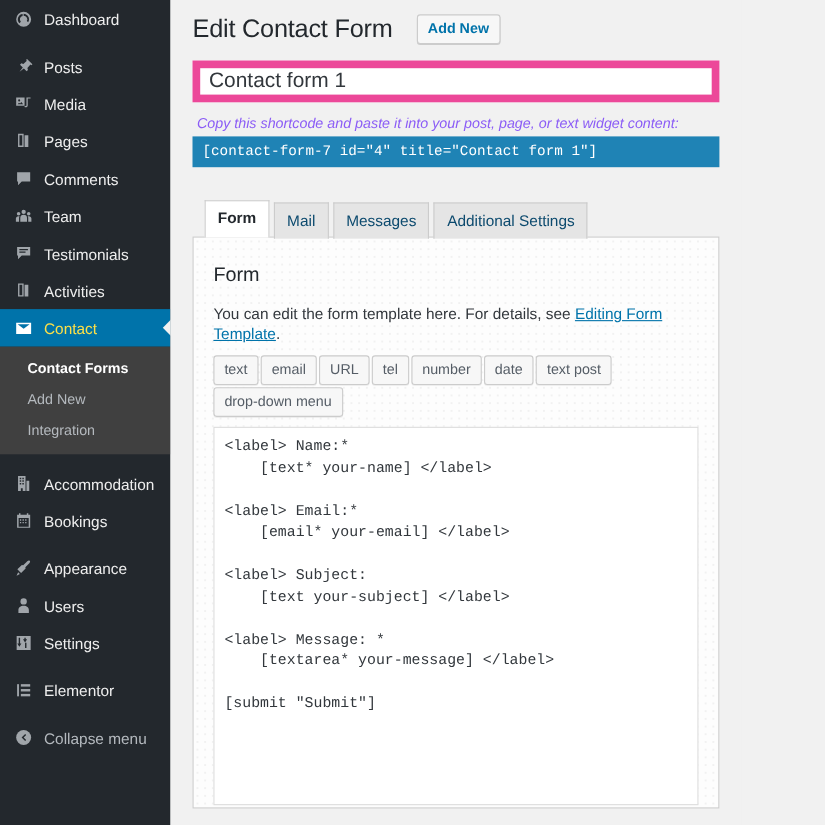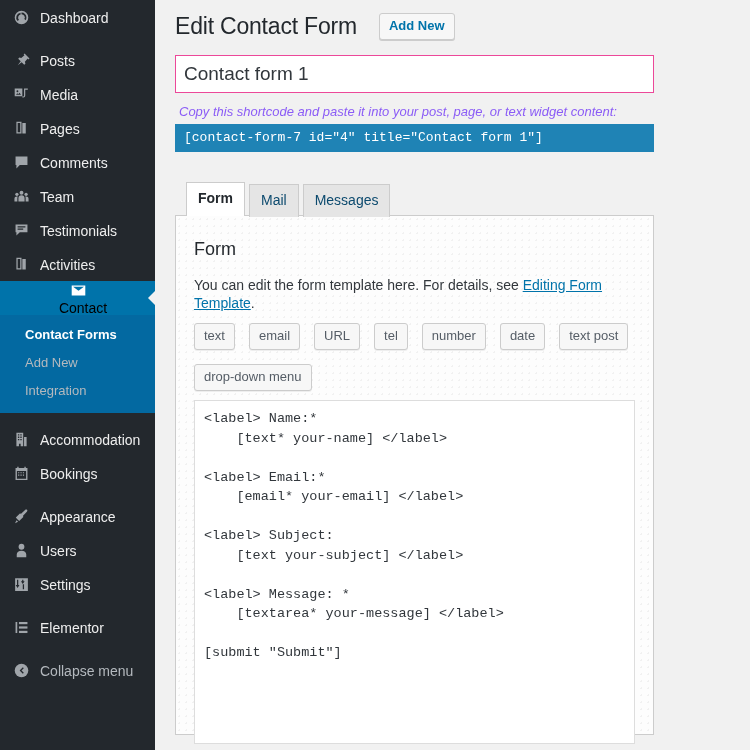--- a/index.html
+++ b/index.html
@@ -25,31 +25,31 @@
     position: relative;
   }
   .menu-item .ico {
     width: 20px; min-width: 20px; height: 20px;
     display: flex; align-items: center; justify-content: center;
     margin-right: 9px; color: #a0a5aa;
   }
   .menu-item .ico svg { display: block; }
   .menu-item .lbl { line-height: 1; padding-top:1px; }
   .menu-item.active {
-    background: #0073aa; color: #000000; font-weight: 400; flex-direction: column;
+    background: #0073aa; color: #fde047; font-weight: 400;
   }
   .menu-item.active .ico { color: #fff; }
   .menu-item.active::after {
     content: ""; position: absolute; right: -1px; top: 50%;
     margin-top: -8px;
     border-style: solid; border-width: 8px;
     border-color: transparent #f1f1f1 transparent transparent;
   }
   .menu-sep { height: 9px; }
-  .submenu { background: #0369a1; padding: 6px 0 8px 0; }
+  .submenu { background: #404040; padding: 6px 0 8px 0; }
   .submenu-item {
     padding: 5px 0 5px 25px;
     font-size: 13px; color: #b4b9be; cursor: pointer; line-height: 18px;
   }
   .submenu-item.current { color: #fff; font-weight: bold; }
   .collapse-item .ico { color: #a0a5aa; }
   .collapse-item .lbl { color: #b4b9be; }
 
   
   .main {
@@ -67,21 +67,21 @@
   .add-new-btn {
     background: #f7f7f7; border: 1px solid #ccc;
     color: #0073aa; font-size: 13px; font-weight: bold;
     padding: 4px 9px 5px 9px; border-radius: 3px;
     cursor: pointer; line-height: 16px;
     box-shadow: 0 1px 0 #ccc;
   }
   .title-input {
     display: block; width: 100%; height: 38px;
     margin-top: 10px;
-    background: #fff; border: 1px solid #ec4899;
+    background: #fff; border: 7px solid #ec4899;
     font-family: "Liberation Sans", sans-serif;
     font-size: 19px; color: #32373c;
     padding: 3px 8px; outline: none;
   }
   .shortcode-note {
     font-size: 13px; font-style: italic; color: #8b5cf6;
     margin: 11px 0 4px 4px; line-height: 16px;
   }
   .shortcode-box {
     background: #1f83b5; color: #fff;
@@ -124,21 +124,21 @@
   .panel-h2 {
     font-size: 18px; font-weight: 400; color: #23282d;
     line-height: 22px; margin-bottom: 16px;
   }
   .panel-desc {
     font-size: 14px; color: #32373c; line-height: 18px;
     margin-bottom: 11px;
   }
   .panel-desc a { color: #0073aa; text-decoration: underline; }
   .tag-rows { margin-bottom: 9px; }
-  .tag-row { display: flex; flex-wrap: wrap; gap: 14px; margin-bottom: 5px; }
+  .tag-row { display: flex; flex-wrap: wrap; gap: 2px; margin-bottom: 5px; }
   .tag-btn {
     background: #f7f7f7;
     border: 1px solid #ccc; border-radius: 3px;
     font-size: 13px; color: #555d66;
     padding: 4px 9px 5px 9px; cursor: pointer; line-height: 16px;
     font-family: "Liberation Sans", sans-serif;
     box-shadow: 0 1px 0 rgba(0,0,0,0.06);
     white-space: nowrap;
   }
   .code-area {
@@ -344,20 +344,21 @@
     <input class="title-input" type="text" value="Contact form 1" style="">
 
     <div class="shortcode-note">Copy this shortcode and paste it into your post, page, or text widget content:</div>
 
     <input class="shortcode-box" type="text" readonly="" value="[contact-form-7 id=&quot;4&quot; title=&quot;Contact form 1&quot;]" style="">
 
     <div class="tabs">
       <div class="tab active">Form</div>
       <div class="tab">Mail</div>
       <div class="tab">Messages</div>
+      <div class="tab">Additional Settings</div>
     </div>
 
     <section class="panel">
       <h2 class="panel-h2">Form</h2>
 
       <p class="panel-desc">
         <span>You can edit the form template here. For details, see </span><a href="#">Editing Form Template</a><span>.</span>
       </p>
 
       <div class="tag-rows">

